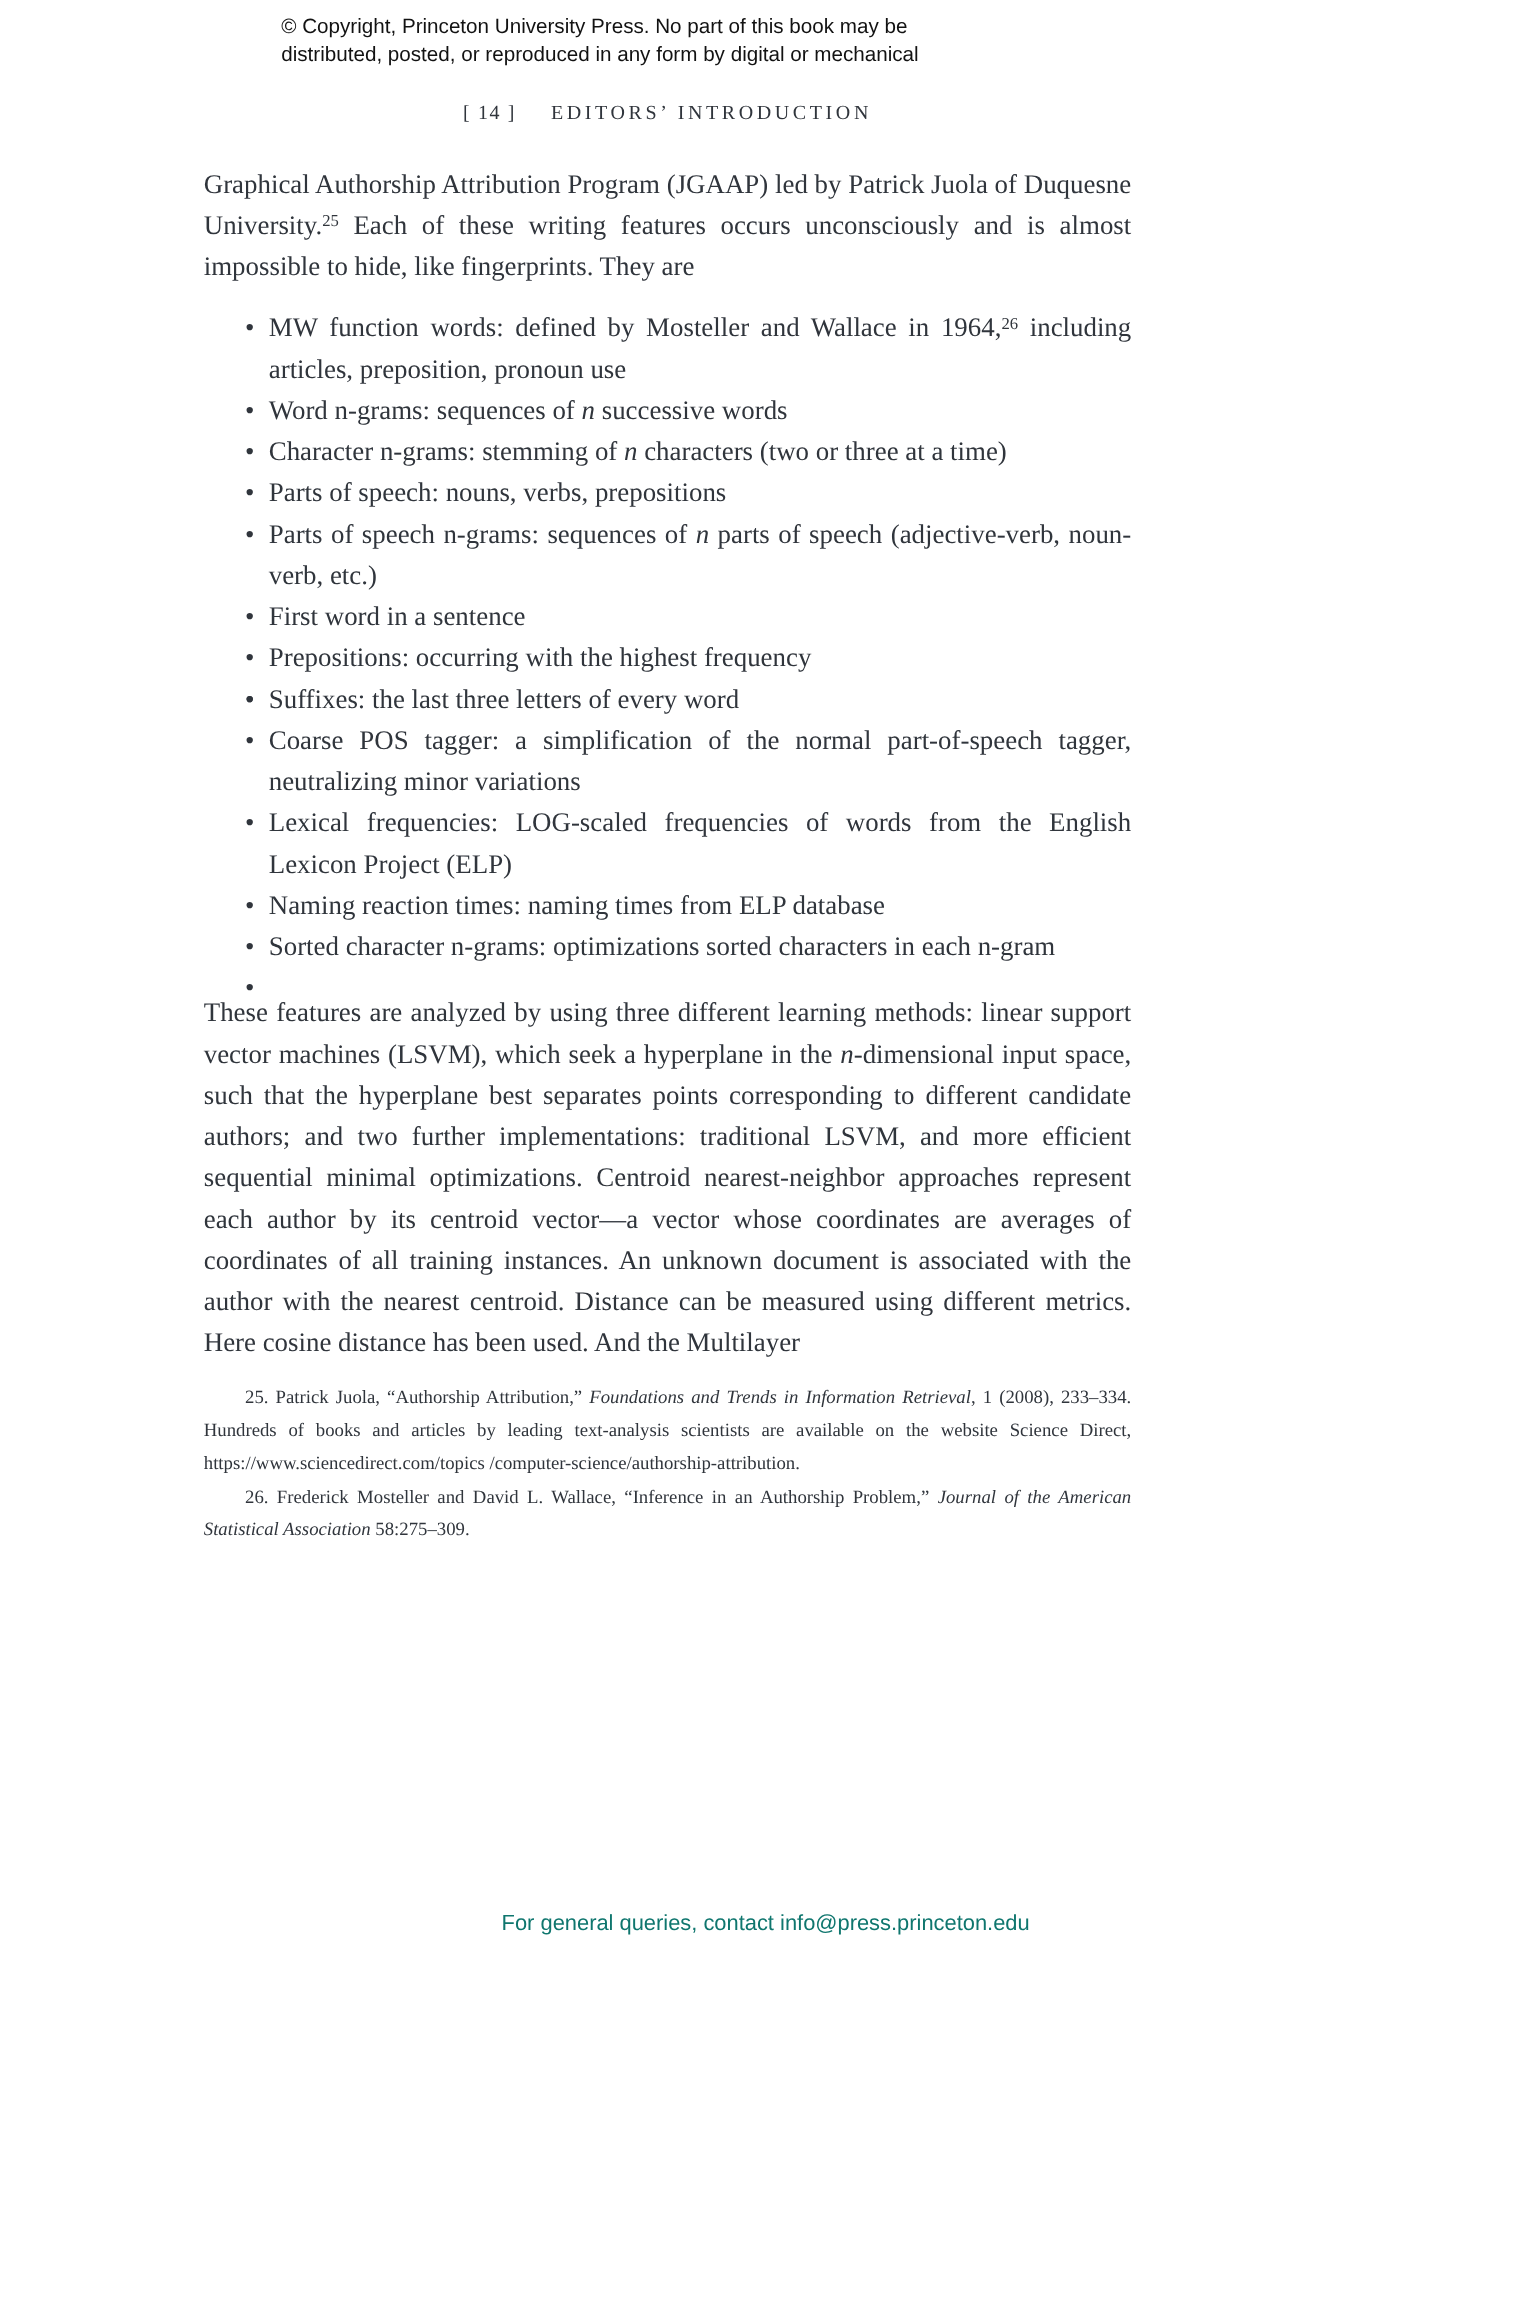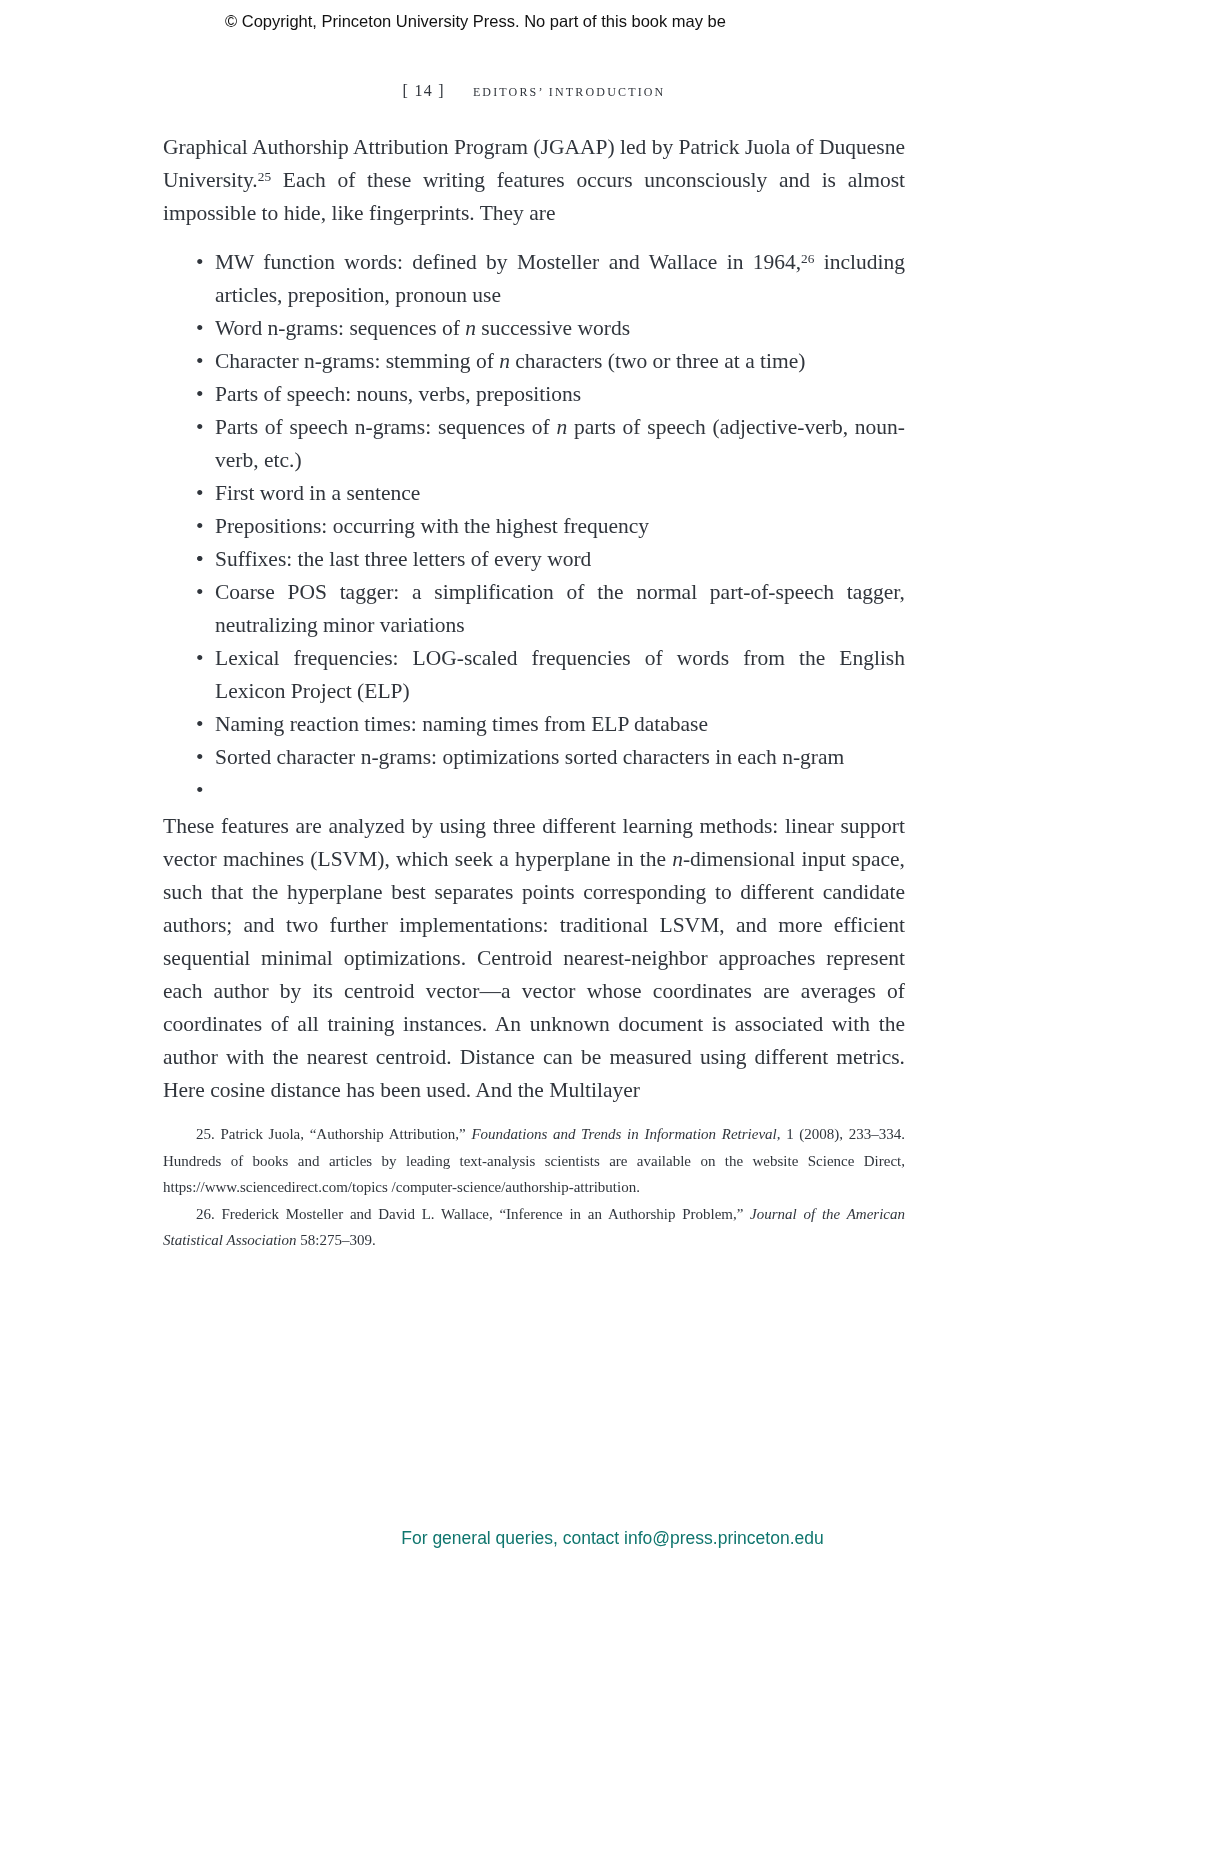--- a/index.html
+++ b/index.html
@@ -20,32 +20,32 @@
     font-size: 16.5px; line-height: 22.5px; color: #121212;
     text-align: left;
   }
 
   .running-head {
     position: absolute; top: 82px; left: 163px; width: 742px;
     text-align: center; font-size: 16px; color: #30353c;
     white-space: nowrap;
   }
   .running-head .page-number { letter-spacing: 0.08em; margin-right: 16px; }
-  .running-head .chapter-title { letter-spacing: 0.18em; font-size: 12px; margin-left: 12px; }
+  .running-head .chapter-title { letter-spacing: 0.18em; font-size: 16px; margin-left: 12px; }
 
   .text-column {
     position: absolute; top: 131px; left: 163px; width: 742px;
     font-size: 21.5px; line-height: 33px; text-align: justify;
   }
 
   .feature-list { list-style: none; margin-top: 16px; padding-left: 52px; }
   .feature-list li { position: relative; text-align: justify; }
   .bullet-marker { position: absolute; left: -19px; }
 
-  .para2 { margin-top: 36px; }
+  .para2 { margin-top: 20px; }
 
   .footnotes { margin-top: 14px; font-size: 15px; line-height: 26.6px; }
   .footnote { text-indent: 33px; overflow-wrap: break-word; }
 
   sup { font-size: 0.62em; line-height: 0; vertical-align: baseline; position: relative; top: -0.45em; }
   em { font-style: italic; }
 
   .footer {
     position: absolute; top: 1528px; left: 0; width: 1225px;
     text-align: center;
@@ -53,20 +53,21 @@
     font-size: 17.5px; color: #0f766e;
   }
 </style>
 </head>
 <body>
 
 <div class="page">
 
   <div class="copyright">
     <div>© Copyright, Princeton University Press. No part of this book may be</div>
+    <div>distributed, posted, or reproduced in any form by digital or mechanical</div>
   </div>
 
   <div class="running-head">
     <span class="page-number">[ 14 ]</span><span class="chapter-title">EDITORS’ INTRODUCTION</span>
   </div>
 
   <div class="text-column">
 
     <p class="para1"><span>Graphical Authorship Attribution Program (JGAAP) led by Patrick Juola of Duquesne University.</span><sup>25</sup><span> Each of these writing features occurs unconsciously and is almost impossible to hide, like fingerprints. They are</span></p>
 

